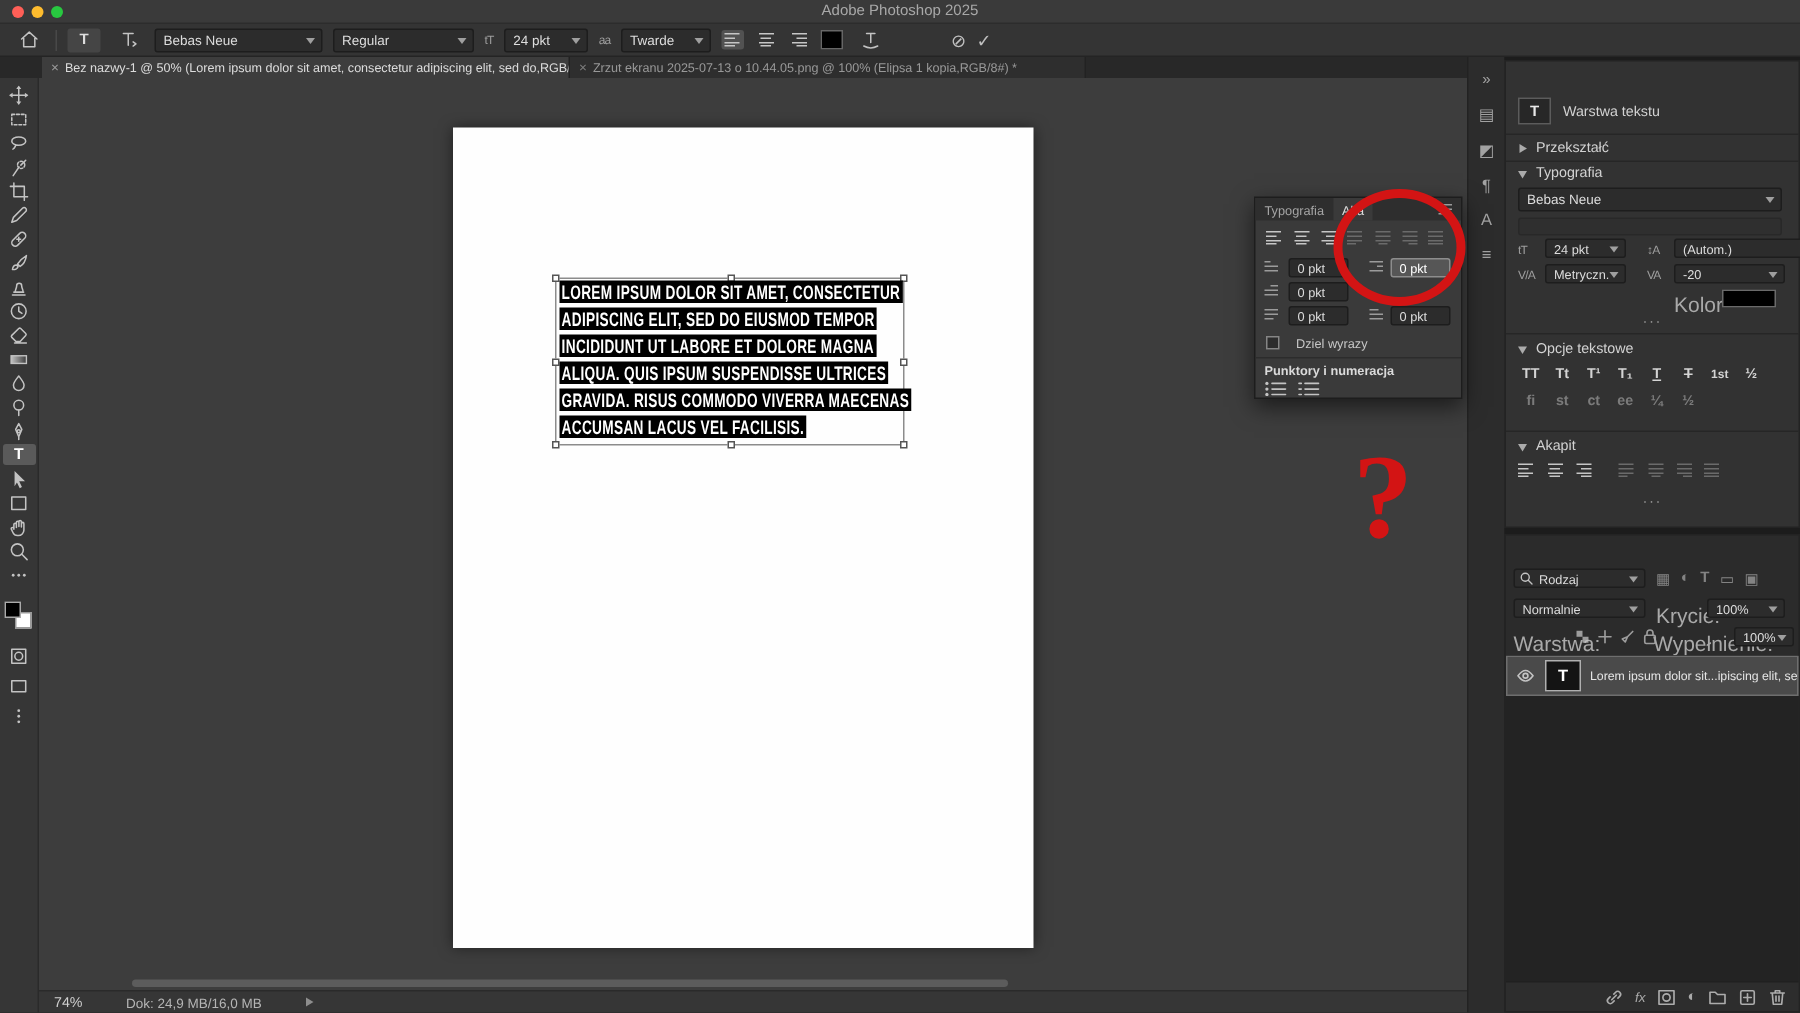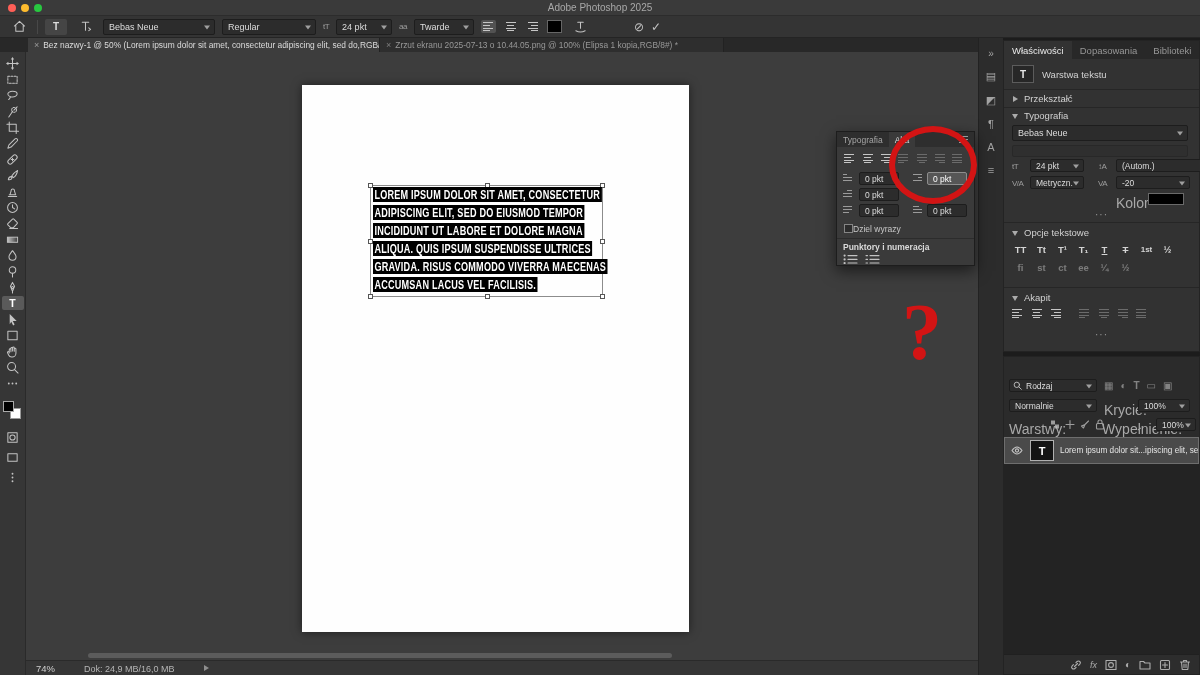--- a/index.html
+++ b/index.html
@@ -299,25 +299,20 @@
   <span style="font-size:11px;color:#a2a2a2">▤</span>
   <span style="font-size:11px;color:#a2a2a2">◩</span>
   <span style="font-size:11px;color:#a2a2a2">¶</span>
   <span style="font-size:11px;color:#a2a2a2">A</span>
   <span style="font-size:11px;color:#a2a2a2">≡</span>
 </div>
 
 <div class="abs" id="dock" style="left:1003px;top:38px;width:197px;height:637px;background:#1c1c1c">
 
   <div class="abs" style="left:0;top:2px;width:197px;height:312px;background:#323232;border:1px solid #232323">
-    <div class="abs" style="left:0;top:0;width:195px;height:18px;background:#282828;display:flex">
-      <span class="ptab on">Właściwości</span>
-      <span class="ptab">Dopasowania</span>
-      <span class="ptab">Biblioteki</span>
-    </div>
     <span class="abs" style="left:8px;top:24px;width:22px;height:18px;background:#272727;border:1px solid #5c5c5c;display:flex;align-items:center;justify-content:center;font-size:10px;color:#e8e8e8;font-weight:bold">
         <span>T</span>
       </span>
     <span class="hdr" style="left:38px;top:28px">Warstwa tekstu</span>
     <div class="divl" style="top:48px"></div>
     <span class="tri-r" style="left:9px;top:55px"></span>
     <span class="hdr" style="left:20px;top:52px">Przekształć</span>
     <div class="divl" style="top:66px"></div>
     <span class="tri-d" style="left:8px;top:73px"></span>
     <span class="hdr" style="left:20px;top:69px">Typografia</span>
@@ -466,21 +461,21 @@
     </div>
     <div class="fld sm" style="left:5px;top:42px;width:88px">
         <span>Normalnie</span>
         <span class="cv"></span>
       </div>
     <span class="lbl" style="left:100px;top:45px">Krycie:</span>
     <div class="fld sm" style="left:134px;top:42px;width:52px">
         <span>100%</span>
         <span class="cv"></span>
       </div>
-    <span class="lbl" style="left:5px;top:64px">Warstwy:</span>
+    <span class="lbl" style="left:5px;top:64px">Warstwa:</span>
     <div class="abs" style="left:46px;top:62px;display:flex;gap:5px;opacity:.75">
       <span>
           <svg width="10" height="11" viewBox="0 0 10 10">
             <path class="fl" d="M1 1h4v4H1zM5 5h4v4H5z"></path>
           </svg>
         </span>
       <span>
           <svg width="10" height="11" viewBox="0 0 10 10">
             <path class="st" d="M5 1v8M1 5h8"></path>
           </svg>
@@ -636,21 +631,21 @@
     </div>
   <span class="mfi abs" style="left:76px;top:74px">
       <i style="width:6px"></i>
       <i style="width:9px"></i>
       <i style="width:9px"></i>
     </span>
   <div class="fld sm" style="left:90px;top:72px;width:40px">
       <span>0 pkt</span>
     </div>
   <span class="abs" style="left:7px;top:92px;width:9px;height:9px;background:#2c2c2c;border:1px solid #858585"></span>
-  <span class="abs" style="left:16px;top:92px;font-size:8.5px;color:#c7c7c7">Dziel wyrazy</span>
+  <span class="abs" style="left:27px;top:92px;font-size:8.5px;color:#c7c7c7">Dziel wyrazy</span>
   <div class="divl" style="top:106px;background:#2c2c2c"></div>
   <span class="abs" style="left:6px;top:110px;font-size:8.5px;color:#dadada;font-weight:bold">Punktory i numeracja</span>
   <span class="abs" style="left:6px;top:122px">
       <svg width="15" height="10" viewBox="0 0 15 10">
         <circle class="fl" cx="1.6" cy="1.6" r="1.1"></circle>
         <path class="st" d="M5 1.6h9"></path>
         <circle class="fl" cx="1.6" cy="5.4" r="1.1"></circle>
         <path class="st" d="M5 5.4h9"></path>
         <circle class="fl" cx="1.6" cy="9" r="1.1"></circle>
         <path class="st" d="M5 9h9"></path>

